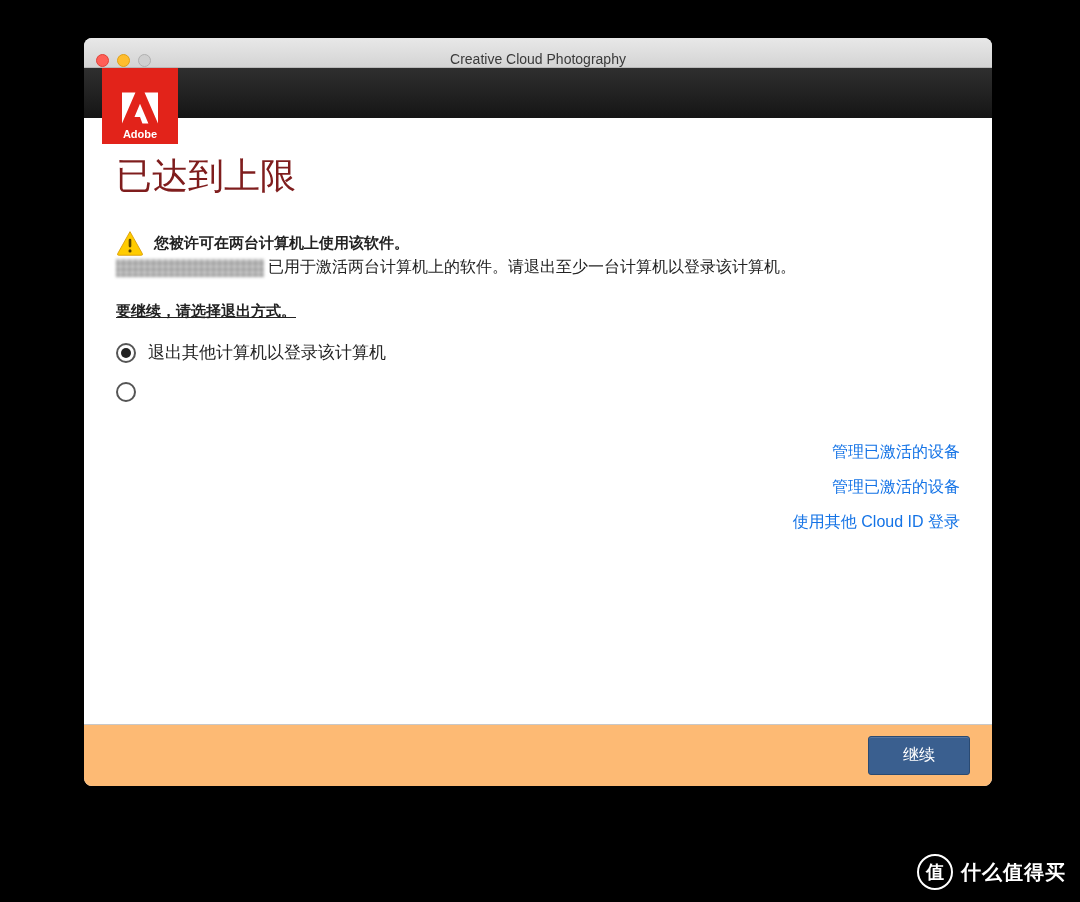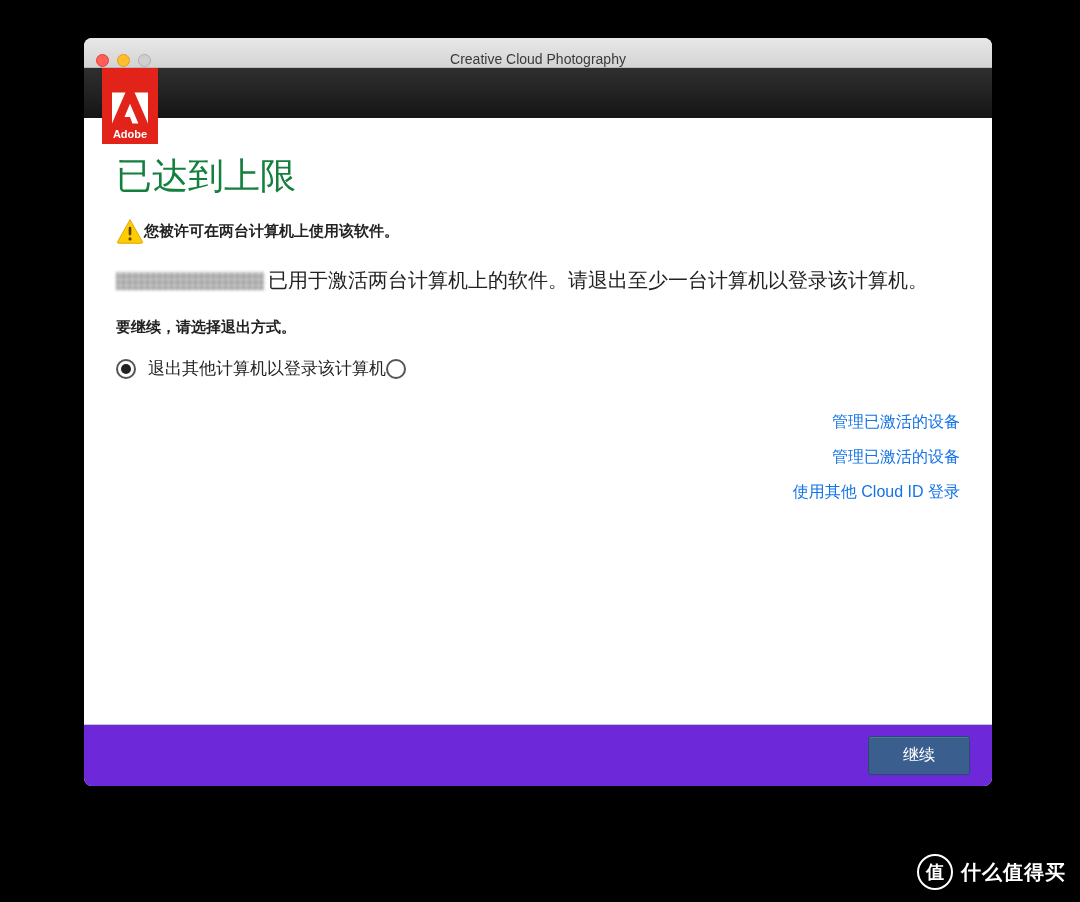--- a/index.html
+++ b/index.html
@@ -52,51 +52,51 @@
   }
   .header-band {
     height: 50px;
     background: linear-gradient(#2f2f2f, #151515);
     position: relative;
   }
   .adobe-logo {
     position: absolute;
     left: 18px;
     top: 0;
-    width: 56px;
+    width: 76px;
     height: 76px;
     background: #e2231a;
     display: flex;
     flex-direction: column;
     align-items: center;
     justify-content: flex-end;
     padding-bottom: 4px;
   }
   .adobe-logo svg { width: 36px; height: 36px; margin-bottom: 2px; }
   .adobe-name { color: #fff; font-size: 11px; font-weight: 600; }
   .content {
     flex: 1;
     background: #fff;
     padding: 34px 32px 20px 32px;
   }
   .heading {
     font-size: 36px;
     font-weight: 400;
-    color: #15803d;
-    margin-bottom: 16px;
+    color: #7f1d1d;
+    margin-bottom: 28px;
   }
   .warn-row {
     display: flex;
     align-items: center;
-    margin-bottom: 22px;
+    gap: 10px;
   }
   .warn-icon { width: 28px; height: 28px; }
   .warn-text { font-size: 15px; font-weight: 700; color: #222; }
   .info-line {
-    font-size: 20px;
+    font-size: 16px;
     color: #222;
     margin-bottom: 24px;
     display: flex;
     align-items: center;
   }
   .redacted {
     display: inline-block;
     width: 148px;
     height: 18px;
     background:
@@ -104,22 +104,23 @@
       repeating-linear-gradient(90deg, #c8c8c8 0 3px, #e4e4e4 3px 6px);
     background-blend-mode: multiply;
     filter: blur(1.5px);
     margin-right: 4px;
   }
   .prompt-text {
     font-size: 15px;
     font-weight: 700;
     color: #222;
     margin-bottom: 20px;
-  }
-  .radio-group { display: flex; flex-direction: row; margin-bottom: 32px; }
+    text-decoration: underline;
+  }
+  .radio-group { display: flex; flex-direction: column; gap: 18px; margin-bottom: 40px; }
   .radio-row {
     display: flex;
     align-items: center;
     gap: 12px;
     cursor: pointer;
   }
   .radio-outer {
     width: 20px; height: 20px; border: 2px solid #555; border-radius: 50%;
     display: flex; align-items: center; justify-content: center;
     flex-shrink: 0;
@@ -131,21 +132,21 @@
   .links { display: flex; flex-direction: column; gap: 14px; align-items: flex-end; }
   .link {
     color: #1473e6;
     font-size: 16px;
     text-decoration: none;
     cursor: pointer;
     width: fit-content;
   }
   .footer {
     height: 62px;
-    background: #6d28d9;
+    background: #fdba74;
     border-top: 1px solid #c8c8c8;
     display: flex;
     align-items: center;
     justify-content: flex-end;
     padding-right: 22px;
   }
   .continue-btn {
     background: #3a5f8f;
     color: #fff;
     border: 1px solid #2a4a72;

